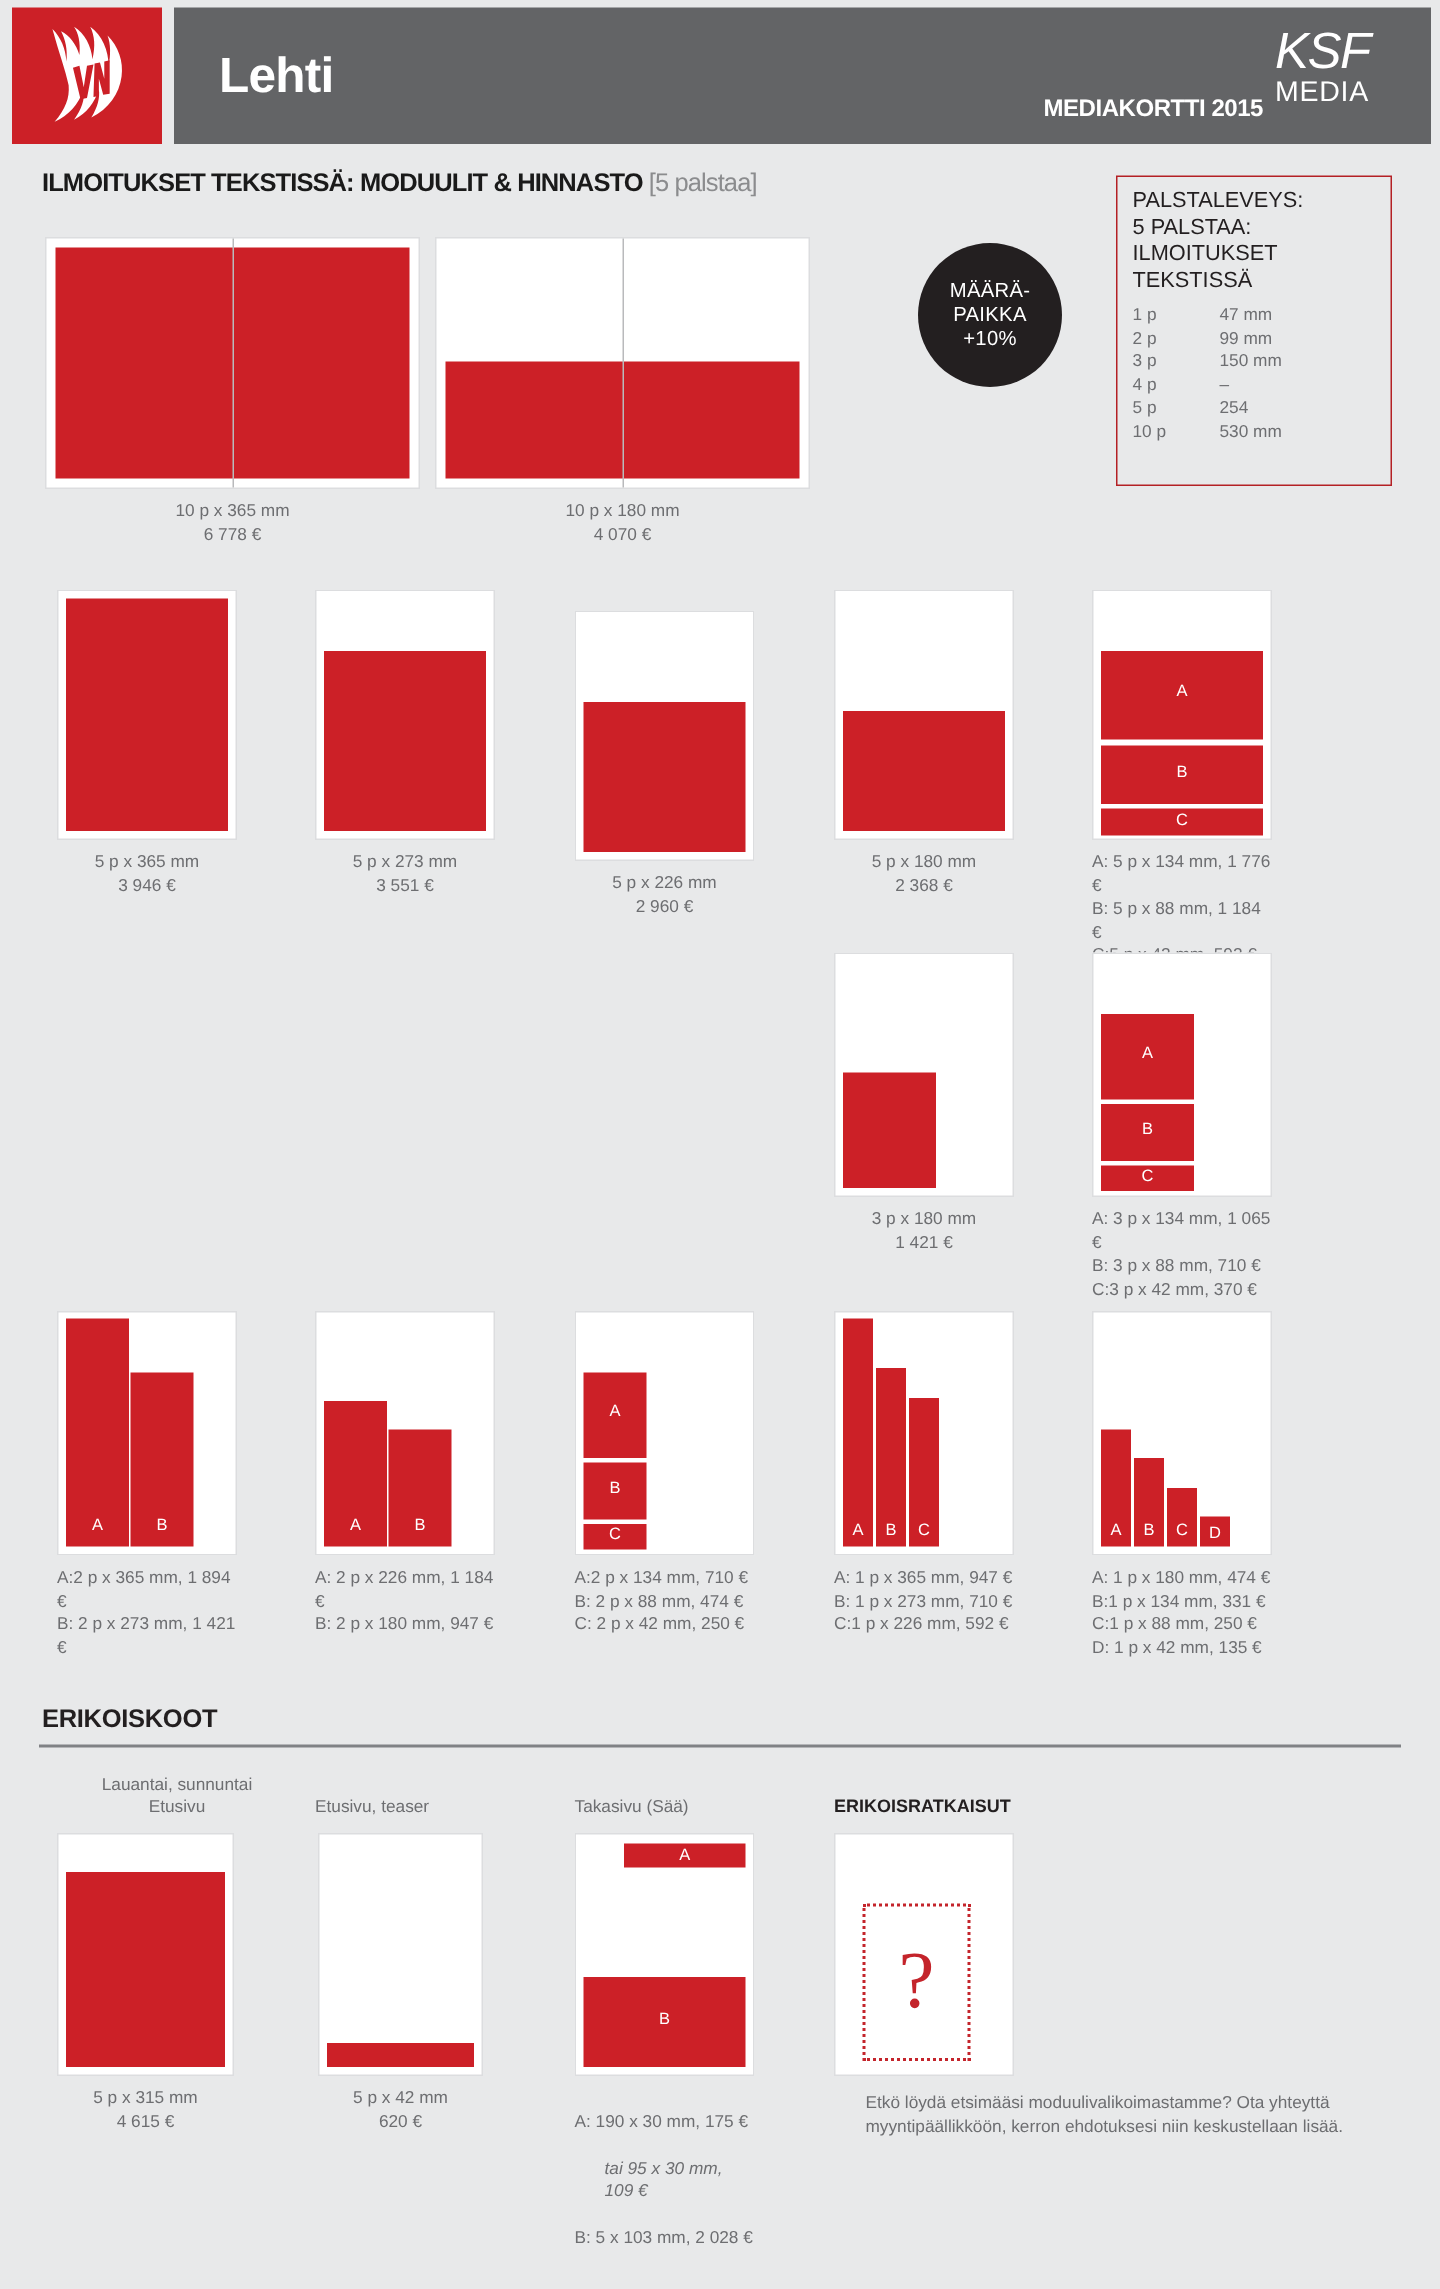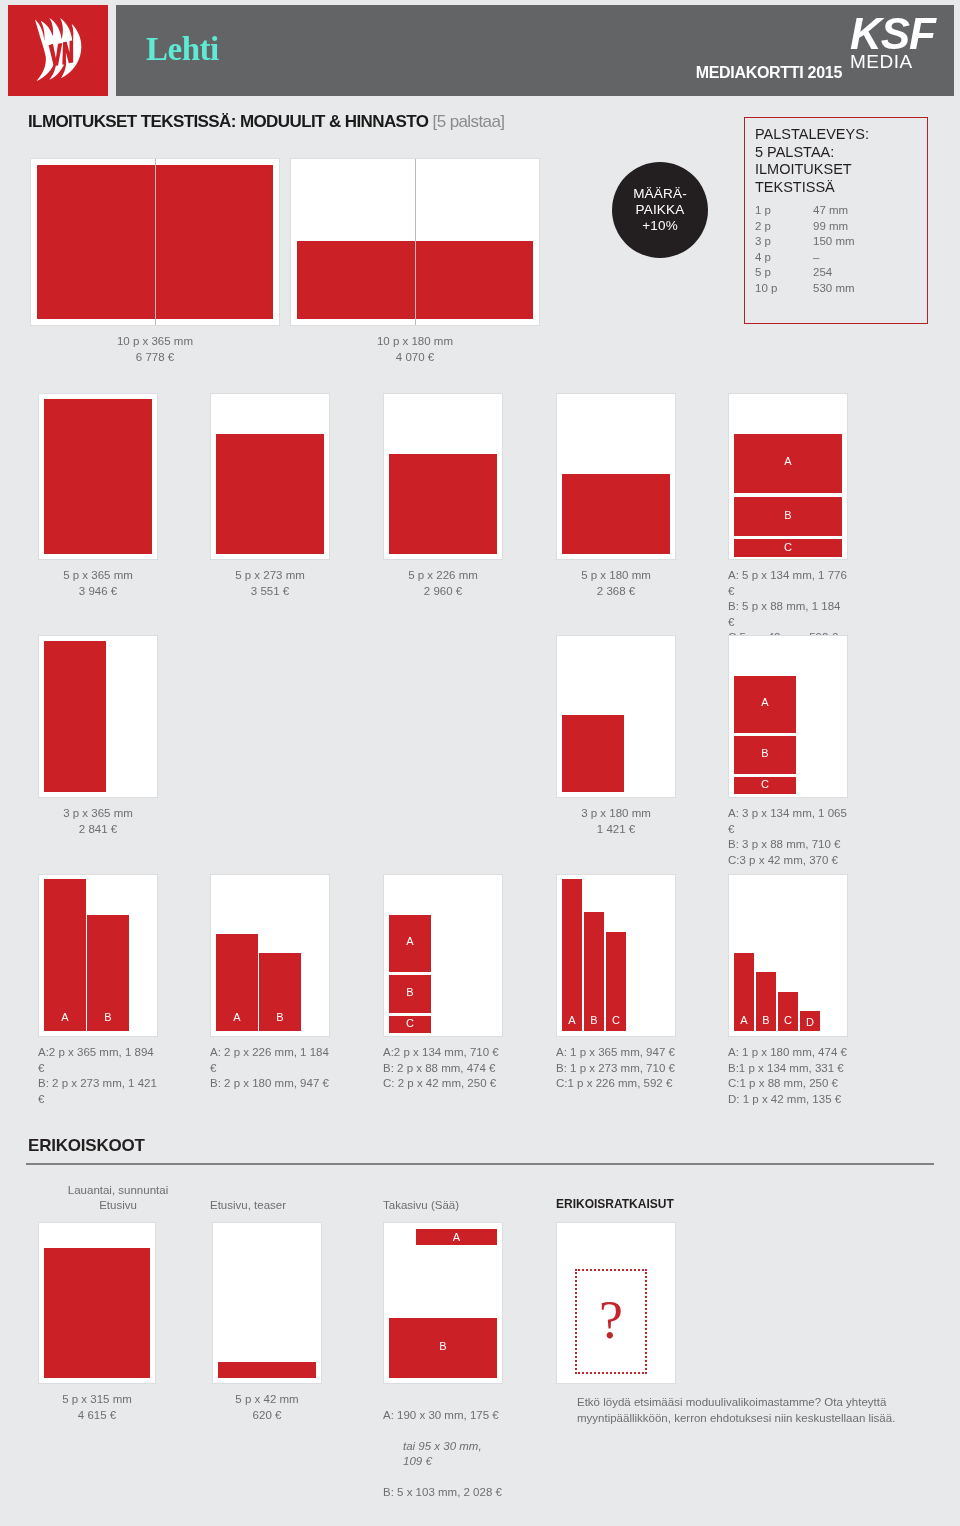--- a/index.html
+++ b/index.html
@@ -19,30 +19,29 @@
     background: #cc2027;
     display: flex; align-items: center; justify-content: center;
   }
   .logo-mark { width: 72px; height: 74px; }
   .header-bar {
     position: absolute; left: 116px; top: 5px; width: 838px; height: 91px;
     background: #636466;
   }
   .header-title {
     position: absolute; left: 30px; top: 26px;
-    color: #5eead4; font-size: 33px; font-weight: bold;
+    color: #ffffff; font-size: 33px; font-weight: bold;
     letter-spacing: -0.5px;
-    font-family: Liberation Serif, serif;
   }
   .mediakortti {
     position: absolute; right: 112px; bottom: 14px;
     color: #ffffff; font-size: 16px; font-weight: bold; letter-spacing: -0.3px;
   }
   .ksf { position: absolute; right: 14px; top: 12px; width: 90px; color:#fff; }
-  .ksf-top { font-size: 44px; font-weight: bold; font-style: italic; line-height: 34px; letter-spacing: -1px; }
+  .ksf-top { font-size: 34px; font-weight: normal; font-style: italic; line-height: 34px; letter-spacing: -1px; }
   .ksf-bot { font-size: 19px; font-weight: normal; letter-spacing: 0.5px; line-height: 22px; }
 
   
   .sec-title {
     position: absolute; left: 28px; top: 112px;
     font-size: 17px; font-weight: bold; color: #1a1a1a; letter-spacing: -0.6px;
     white-space: nowrap;
   }
   .sec-title .sub { font-weight: normal; color: #8b8c8e; }
 
@@ -204,21 +203,21 @@
     <div class="caption">5 p x 365 mm
 3 946 €</div>
   </div>
   <div class="card" style="left:210px; top:393px; width:120px;">
     <div class="frame" style="height:167px;">
       <div class="block" style="left:5px; bottom:5px; right:5px; height:120px;"></div>
     </div>
     <div class="caption">5 p x 273 mm
 3 551 €</div>
   </div>
-  <div class="card" style="left:383px; top:393px; width:120px;">
+  <div class="card" style="left:383px; top:407px; width:120px;">
     <div class="frame" style="height:167px;">
       <div class="block" style="left:5px; bottom:5px; right:5px; height:100px;"></div>
     </div>
     <div class="caption">5 p x 226 mm
 2 960 €</div>
   </div>
   <div class="card" style="left:556px; top:393px; width:120px;">
     <div class="frame" style="height:167px;">
       <div class="block" style="left:5px; bottom:5px; right:5px; height:80px;"></div>
     </div>
@@ -235,27 +234,20 @@
       </div>
       <div class="block" style="left:5px; top:145px; right:5px; height:18px;">
         <span class="blabel" style="top:2px;">C</span>
       </div>
     </div>
     <div class="caption left">A: 5 p x 134 mm, 1 776 €
 B: 5 p x 88 mm, 1 184 €
 C:5 p x 42 mm, 592 €</div>
   </div>
 
-  <div class="card" style="left:38px; top:635px; width:120px;">
-    <div class="frame" style="height:163px;">
-      <div class="block" style="left:5px; top:5px; width:62px; bottom:5px;"></div>
-    </div>
-    <div class="caption">3 p x 365 mm
-2 841 €</div>
-  </div>
   <div class="card" style="left:556px; top:635px; width:120px;">
     <div class="frame" style="height:163px;">
       <div class="block" style="left:5px; bottom:5px; width:62px; height:77px;"></div>
     </div>
     <div class="caption">3 p x 180 mm
 1 421 €</div>
   </div>
   <div class="card" style="left:728px; top:635px; width:120px;">
     <div class="frame" style="height:163px;">
       <div class="block" style="left:5px; top:40px; width:62px; height:57px;">

